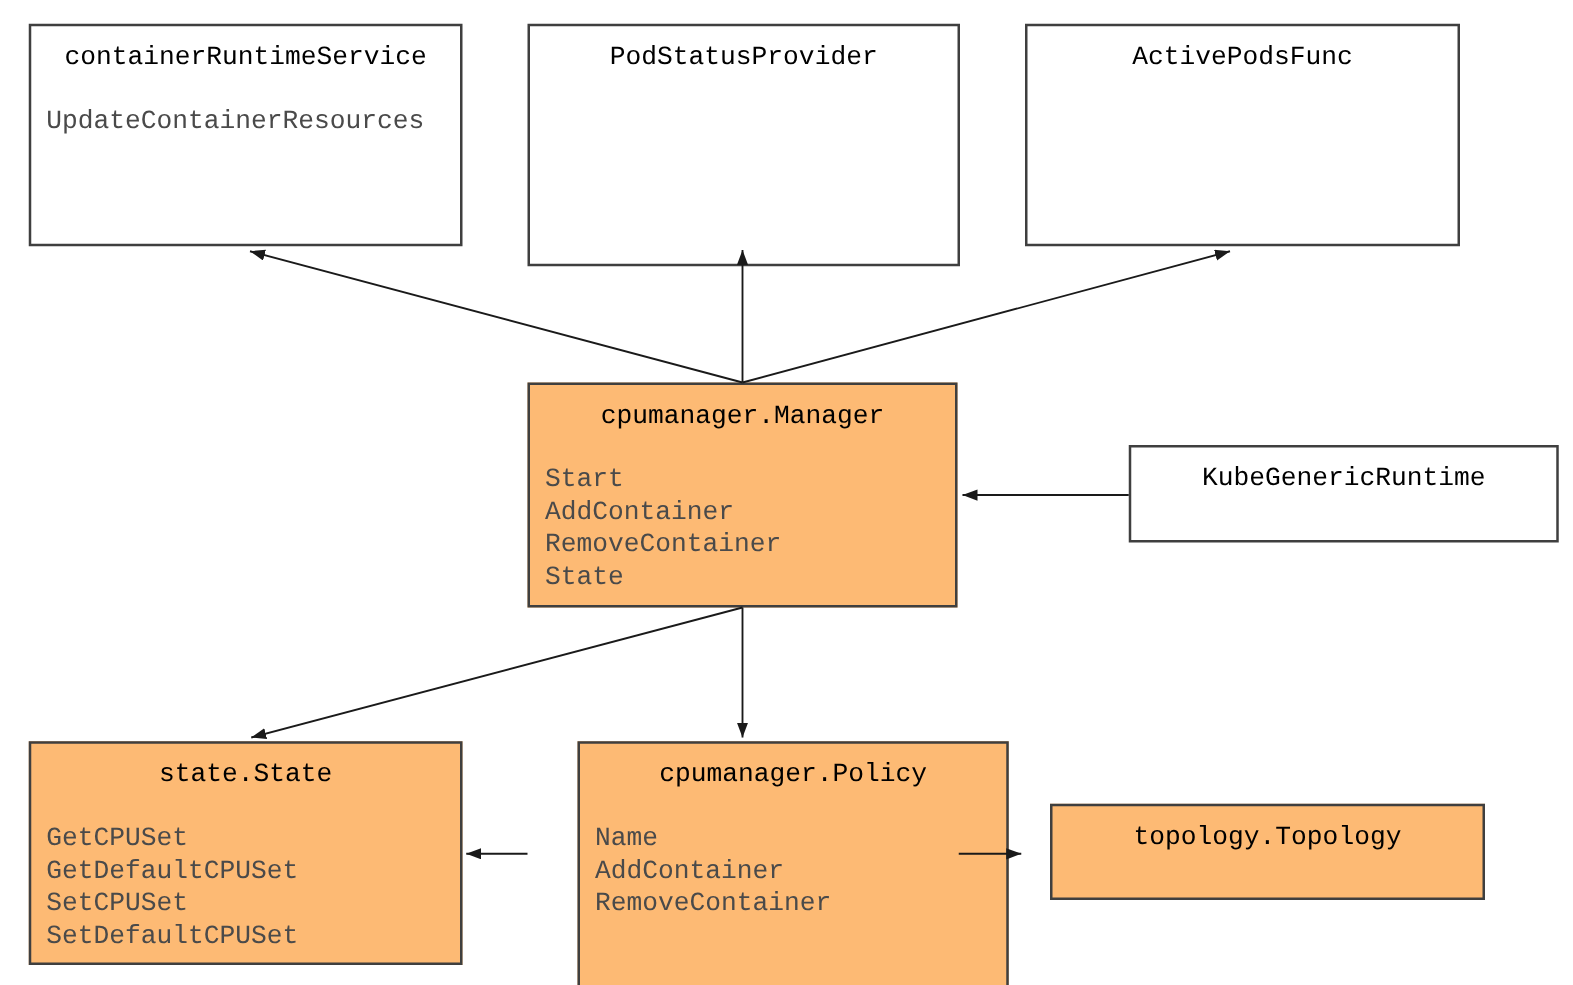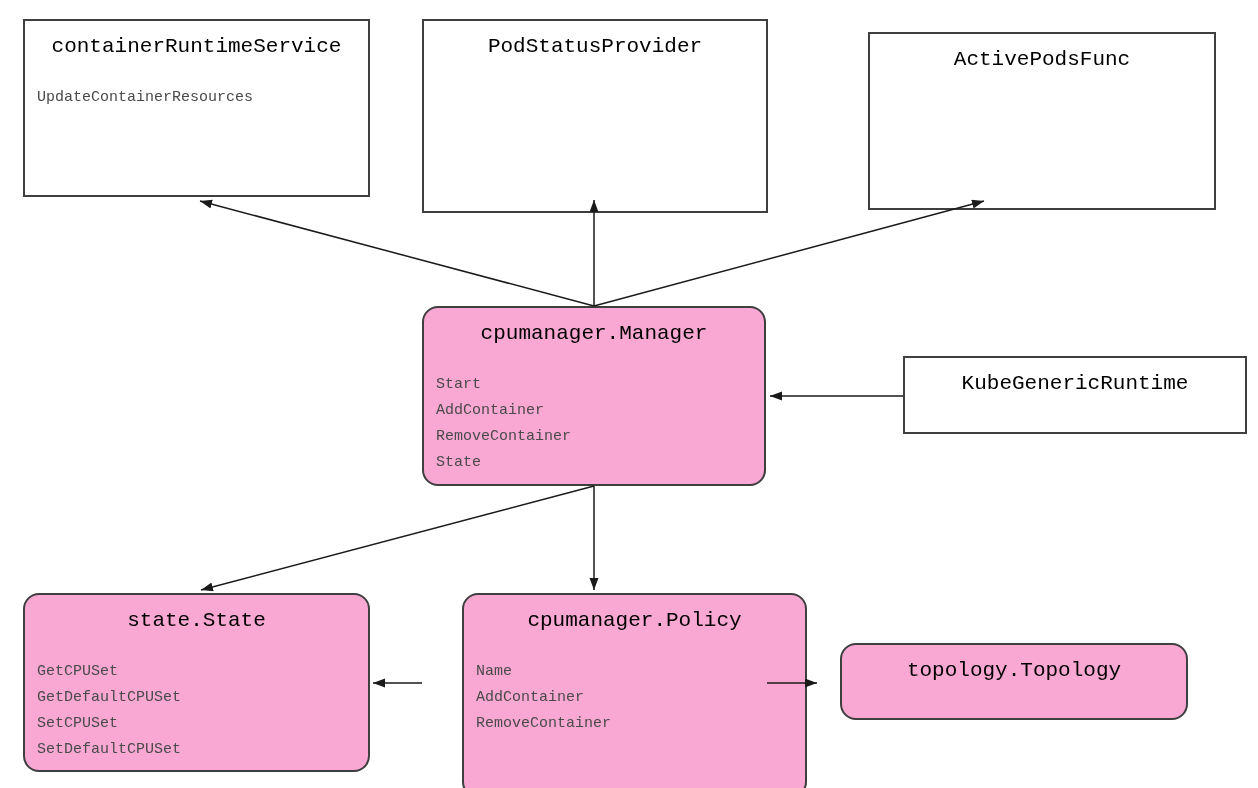--- a/index.html
+++ b/index.html
@@ -14,34 +14,34 @@
     background: #ffffff;
     overflow: hidden;
     font-family: "Liberation Mono", "DejaVu Sans Mono", monospace;
   }
   .node {
     position: absolute;
     box-sizing: border-box;
     border: 2px solid #3f3f3f;
     background: #ffffff;
   }
-  .node.blue { background: #f9a8d4; border-radius: 16px; }
+  .node.blue { background: #fdba74; }
   .node-title {
     margin-top: 12px;
     text-align: center;
     font-weight: normal;
     font-size: 21px;
     line-height: 27px;
     color: #000000;
     white-space: pre;
   }
   .node-gap { height: 25px; }
   .node-method {
     padding-left: 12px;
-    font-size: 15px;
+    font-size: 21px;
     line-height: 26px;
     color: #4a4a4a;
     white-space: pre;
   }
   .edges-layer {
     position: absolute;
     left: 0;
     top: 0;
     width: 1258px;
     height: 788px;
@@ -56,21 +56,21 @@
   <div class="node" style="left:23px; top:19px; width:347px; height:178px;">
     <div class="node-title">containerRuntimeService</div>
     <div class="node-gap"></div>
     <div class="node-method">UpdateContainerResources</div>
   </div>
 
   <div class="node" style="left:422px; top:19px; width:346px; height:194px;">
     <div class="node-title">PodStatusProvider</div>
   </div>
 
-  <div class="node" style="left:820px; top:32px; width:348px; height:178px;margin-left:48px;">
+  <div class="node" style="left:820px; top:19px; width:348px; height:178px;">
     <div class="node-title">ActivePodsFunc</div>
   </div>
 
   <div class="node blue" style="left:422px; top:306px; width:344px; height:180px;">
     <div class="node-title">cpumanager.Manager</div>
     <div class="node-gap"></div>
     <div class="node-method">Start</div>
     <div class="node-method">AddContainer</div>
     <div class="node-method">RemoveContainer</div>
     <div class="node-method">State</div>

